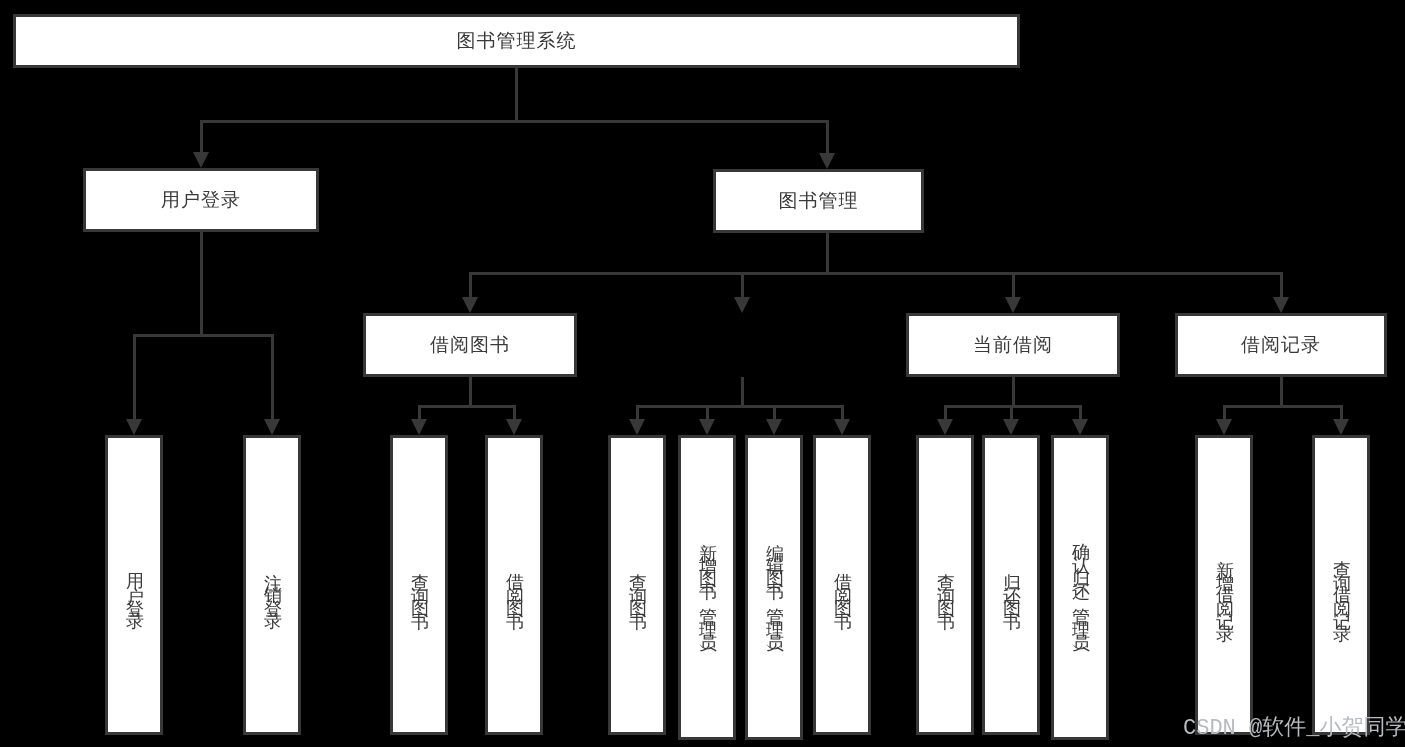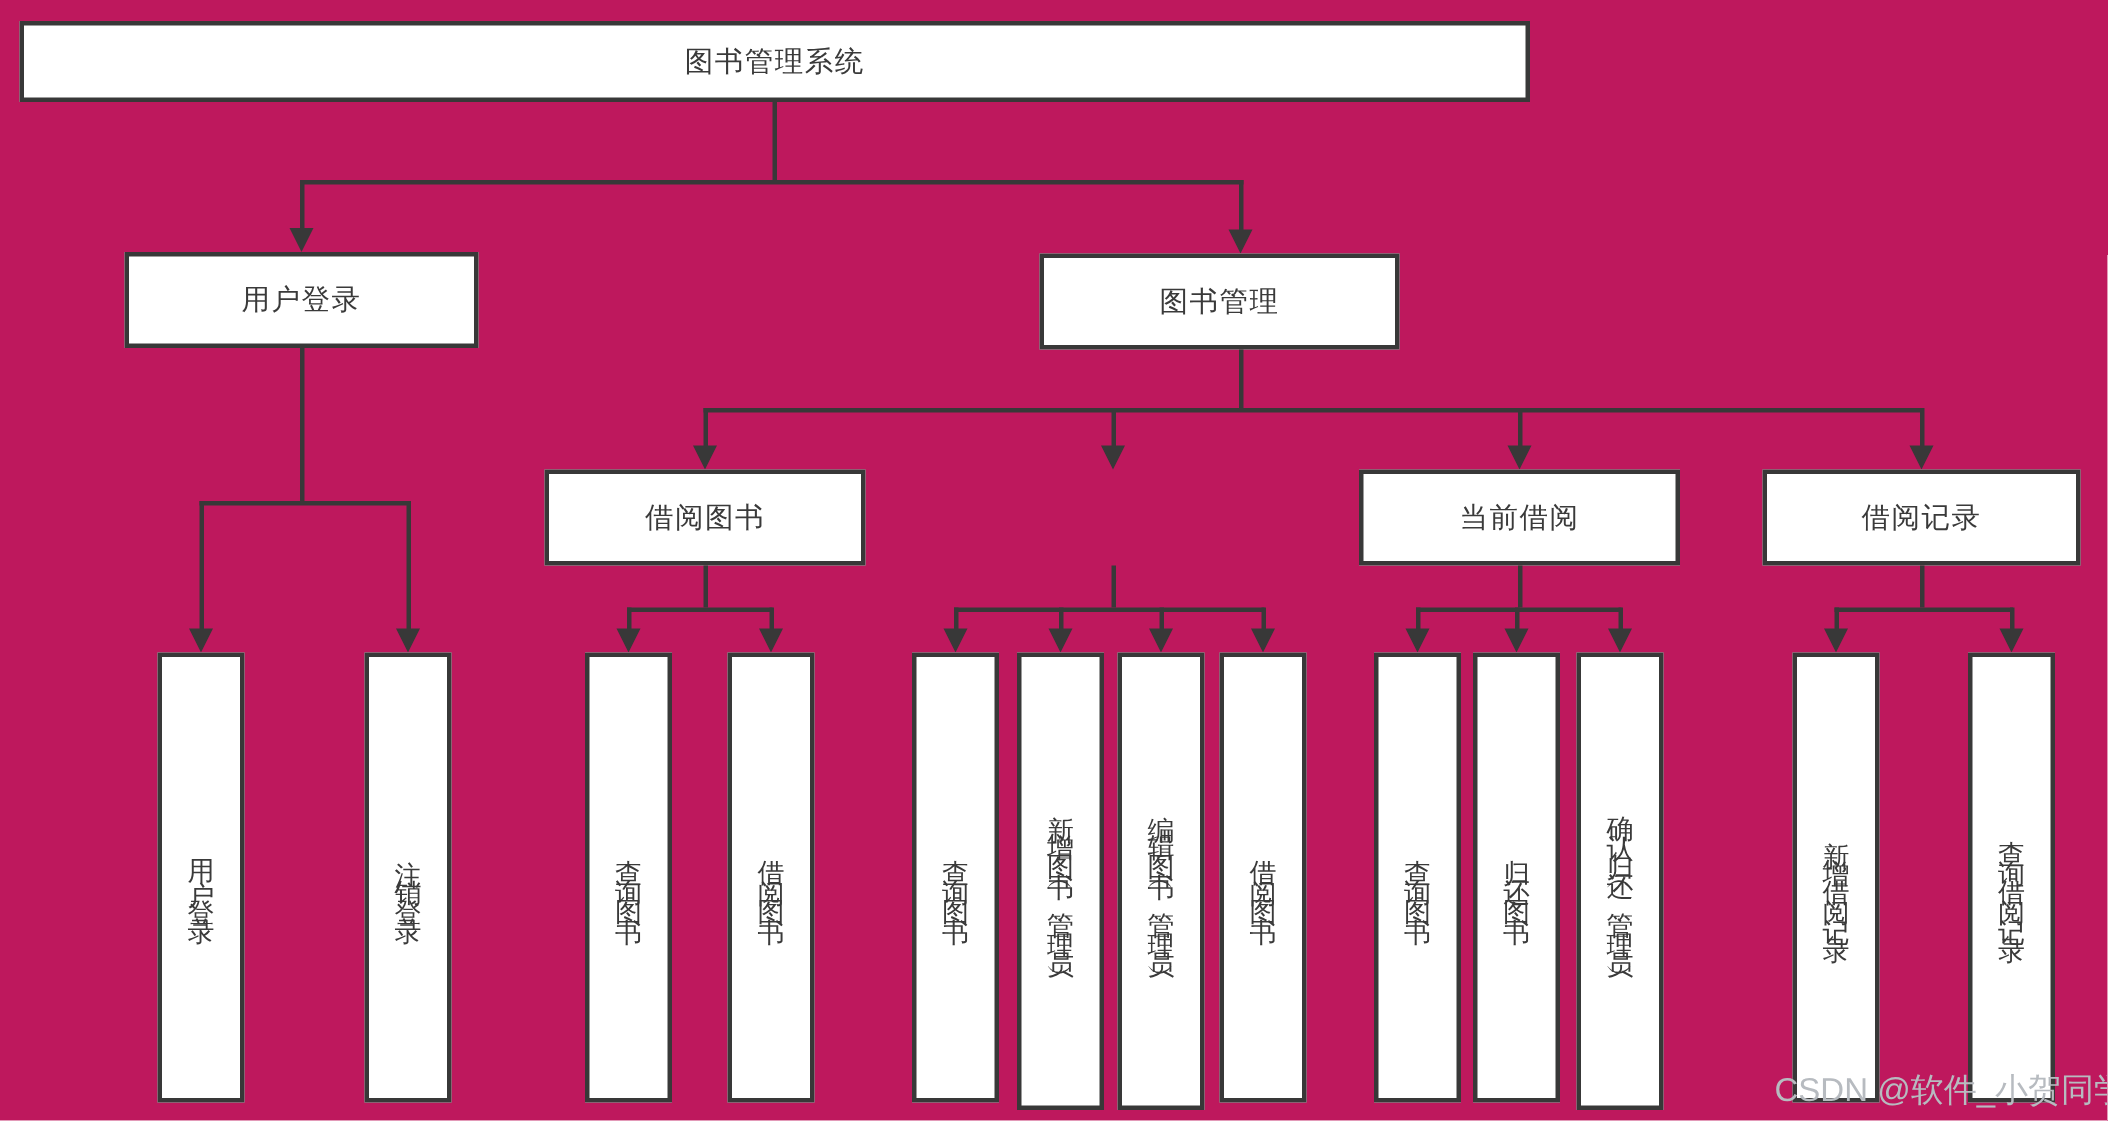--- a/index.html
+++ b/index.html
@@ -1,18 +1,18 @@
 <!DOCTYPE html>
 <html><head>
 <meta charset="utf-8">
 <style>
   html,body{margin:0;padding:0;background:#ffffff;}
   #canvas{
-    position:relative;width:1405px;height:747px;background:#be185d;overflow:hidden;
-    font-family:Liberation Sans, sans-serif;
+    position:relative;width:1405px;height:747px;background:#000000;overflow:hidden;
+    font-family:Liberation Mono, monospace;
   }
   .hbox{
     position:absolute;box-sizing:border-box;border:3px solid #383838;background:#fff;
     display:flex;align-items:center;justify-content:center;
     font-size:19px;color:#3a3a3a;letter-spacing:1px;
   }
   .vbox{
     position:absolute;box-sizing:border-box;border:3px solid #383838;background:#fff;
     display:flex;align-items:center;justify-content:center;
   }
@@ -38,21 +38,21 @@
   <div class="hbox" style="left:13px;top:14px;width:1007px;height:54px;">图书管理系统</div>
 
   <div class="v" style="left:515px;top:68px;height:52px;"></div>
   <div class="h" style="left:200px;top:120px;width:629px;"></div>
   <div class="v" style="left:200px;top:120px;height:34px;"></div>
   <div class="tri" style="left:193px;top:152px;"></div>
   <div class="v" style="left:826px;top:120px;height:35px;"></div>
   <div class="tri" style="left:819px;top:153px;"></div>
 
   <div class="hbox" style="left:83px;top:168px;width:236px;height:64px;">用户登录</div>
-  <div class="hbox" style="left:693px;top:169px;width:240px;height:64px;">图书管理</div>
+  <div class="hbox" style="left:713px;top:169px;width:211px;height:64px;">图书管理</div>
 
   <div class="v" style="left:200px;top:232px;height:102px;"></div>
   <div class="h" style="left:133px;top:334px;width:141px;"></div>
   <div class="v" style="left:133px;top:334px;height:87px;"></div>
   <div class="tri" style="left:126px;top:419px;"></div>
   <div class="v" style="left:271px;top:334px;height:87px;"></div>
   <div class="tri" style="left:264px;top:419px;"></div>
 
   <div class="v" style="left:826px;top:233px;height:39px;"></div>
   <div class="h" style="left:469px;top:272px;width:813px;"></div>

